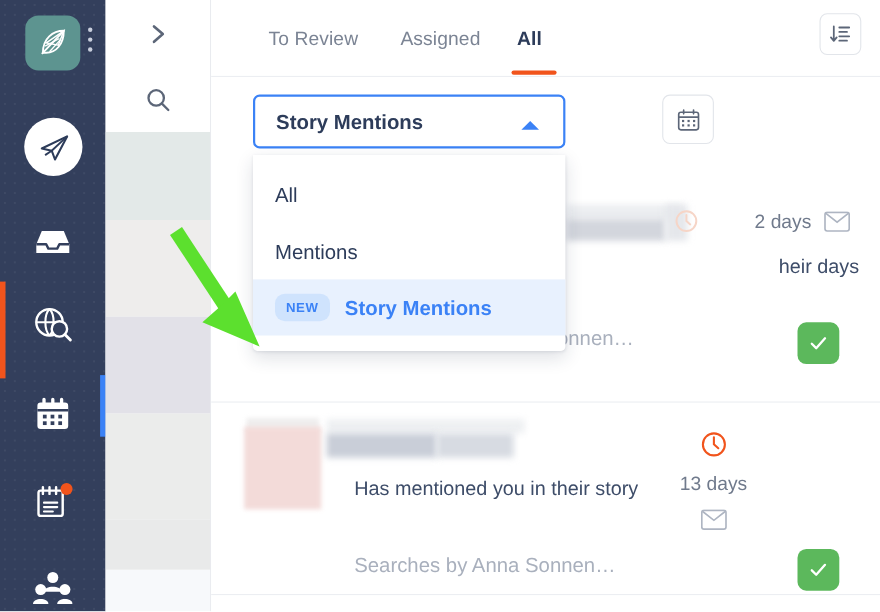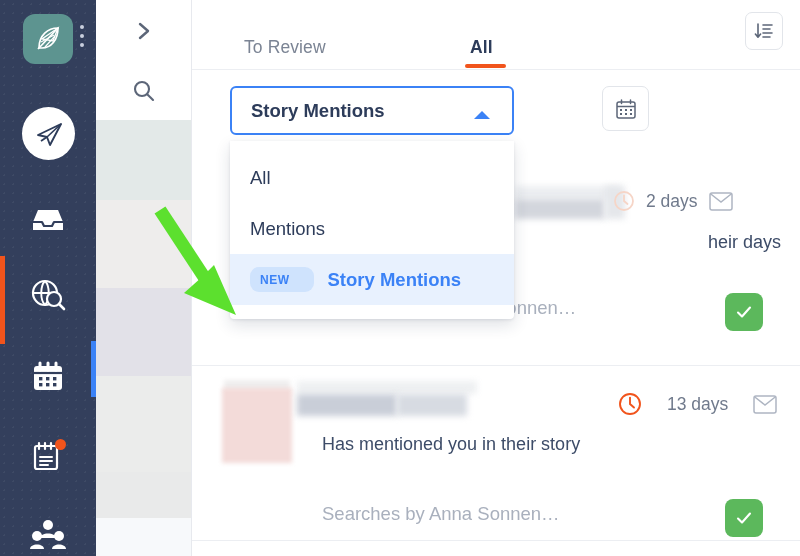--- a/index.html
+++ b/index.html
@@ -111,21 +111,20 @@
     position: absolute; left: 0; top: 0;
     width: 608px; height: 70px;
     border-bottom: 1px solid #eceef2;
   }
   .tab {
     position: absolute; top: 0; height: 70px;
     display: flex; align-items: center;
     font-size: 17.5px;
     color: #7b8494;
     letter-spacing: .1px;
-    margin-top: 12px;
   }
   #tab-to-review { left: 52px; }
   #tab-assigned  { left: 172px; }
   #tab-all       { left: 278px; color: #2d3c5a; font-weight: 700; }
   #tab-all-underline {
     position: absolute; left: 273px; top: 64px;
     width: 41px; height: 4px;
     background: #f1541c;
     border-radius: 2px;
   }
@@ -175,21 +174,21 @@
   #r1-name-b { left: 323px; top: 199px; width: 90px;  height: 20px; background: #d3d6dd; }
   #r1-name-c { left: 413px; top: 186px; width: 20px;  height: 33px; background: #e5e7eb; }
   #r1-sub {
     position: absolute; left: 0; top: 232px;
     font-size: 18px; color: #3d4c68;
   }
   #r1-meta {
     position: absolute; left: 421px; top: 190px;
     display: flex; align-items: center; gap: 11px;
   }
-  #r1-days { font-size: 17.5px; color: #707a8c; }
+  #r1-days { font-size: 17.5px; color: #707a8c; margin-left: 40px; }
   #r1-footer {
     position: absolute; left: 302px; top: 297px;
     font-size: 18.5px; color: #a9b0bd;
   }
   #r1-check {
     position: absolute; left: 533px; top: 293px;
     width: 38px; height: 38px;
     border-radius: 8px;
     background: #5cb85c;
     display: flex; align-items: center; justify-content: center;
@@ -200,21 +199,21 @@
   #r2-avatar-top { left: 32px; top: 380px; width: 66px; height: 12px; background: #efeeee; }
   #r2-name-a { left: 105px; top: 381px; width: 180px; height: 13px; background: #eef0f2; }
   #r2-name-b { left: 105px; top: 394px; width: 100px; height: 22px; background: #c9ced8; }
   #r2-name-c { left: 205px; top: 394px; width: 70px;  height: 22px; background: #d7dbe2; }
   #r2-sub {
     position: absolute; left: 130px; top: 434px;
     font-size: 18px; color: #3d4c68;
   }
   #r2-meta {
     position: absolute; left: 426px; top: 392px;
-    display: flex; align-items: center; gap: 25px;
+    display: flex; align-items: center; gap: 13px; flex-direction: column;
   }
   #r2-days { font-size: 17.5px; color: #707a8c; }
   #r2-footer {
     position: absolute; left: 130px; top: 503px;
     font-size: 18.5px; color: #a9b0bd;
   }
   #r2-check {
     position: absolute; left: 533px; top: 499px;
     width: 38px; height: 38px;
     border-radius: 8px;
@@ -268,21 +267,21 @@
     gap: 14px;
   }
   #new-badge {
     margin-left: 20px;
     background: #cfe3fd;
     color: #3b82f6;
     font-size: 12px;
     font-weight: 700;
     letter-spacing: .5px;
     border-radius: 9px;
-    padding: 6px 24px 5px 10px;
+    padding: 6px 10px 5px 10px;
   }
 
   
   #annot-arrow {
     position: absolute; left: 140px; top: 195px;
     width: 110px; height: 135px;
     pointer-events: none;
   }
 </style>
 </head>
@@ -389,20 +388,21 @@
     <div id="blur-row-3" class="blur-row"></div>
     <div id="blur-row-4" class="blur-row"></div>
     <div id="blur-row-5" class="blur-row"></div>
     <div id="blur-row-6" class="blur-row"></div>
   </div>
 
   <div id="main">
 
     <div id="tabbar">
       <div class="tab" id="tab-to-review">To Review</div>
+      <div class="tab" id="tab-assigned">Assigned</div>
       <div class="tab" id="tab-all">All</div>
       <div id="tab-all-underline"></div>
       <div id="sort-btn">
         <svg width="20" height="20" viewBox="0 0 20 20">
           <path d="M4 3 L4 16 M1.4 13 L4 16.2 L6.6 13" fill="none" stroke="#5c6678" stroke-width="1.6" stroke-linecap="round" stroke-linejoin="round"></path>
           <path d="M9 4 L18 4 M9 8 L16 8 M9 12 L18 12 M9 16 L16 16" stroke="#5c6678" stroke-width="1.6" stroke-linecap="round"></path>
         </svg>
       </div>
     </div>
 

